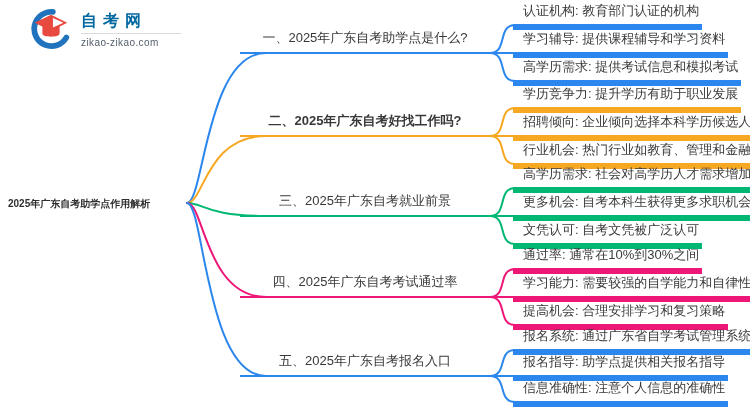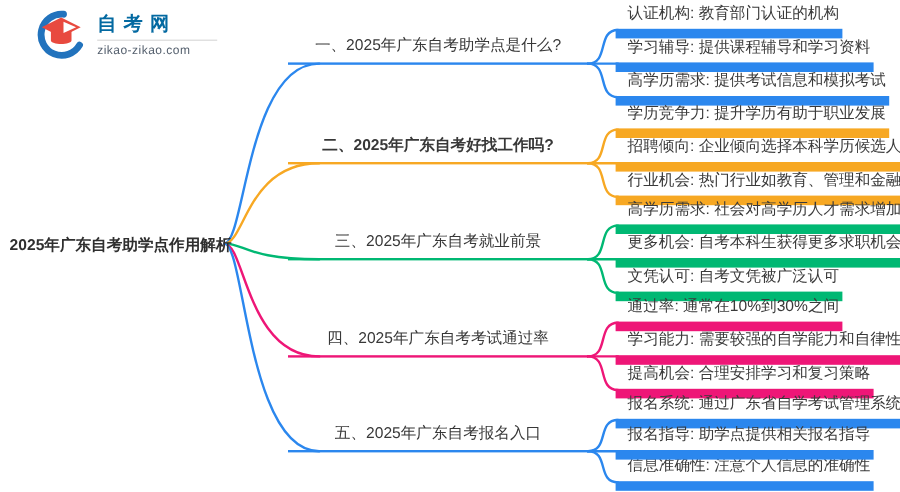--- a/index.html
+++ b/index.html
@@ -10,32 +10,32 @@
 
   .logo { position: absolute; left: 30px; top: 8px; display: flex; align-items: center; gap: 9px; cursor: pointer; }
   .logo-icon { width: 42px; height: 42px; }
   .logo-text { display: flex; flex-direction: column; }
   .site-name { font-size: 16px; font-weight: 700; color: #0369a1; letter-spacing: 6px; line-height: 20px; }
   .logo-divider { height: 1px; background: #d9d9d9; margin: 2px 0 3px 0; width: 100px; }
   .site-url { font-size: 10px; color: #55606e; letter-spacing: 0.4px; }
 
   .root-topic {
     position: absolute; left: 8px; top: 195px;
-    font-size: 13px; font-weight: 600; color: #2f2f2f; line-height: 17px;
+    font-size: 10px; font-weight: 600; color: #2f2f2f; line-height: 17px;
     white-space: nowrap;
   }
   .branch-topic {
     position: absolute; left: 240px; width: 250px;
     text-align: center; font-size: 13px; color: #383838; line-height: 17px;
     padding-bottom: 6px; border-bottom: 2px solid #a3a3a3; white-space: nowrap;
   }
   .leaf-topic {
     position: absolute; left: 513px;
     font-size: 13px; color: #3a3a3a; line-height: 16px;
-    padding: 0 3px 5px 10px; border-bottom: 8px solid #f97316; white-space: nowrap;
+    padding: 0 3px 5px 10px; border-bottom: 6px solid #f97316; white-space: nowrap;
   }
 </style>
 </head>
 <body>
 
 <div class="canvas">
 
   <svg class="connectors" viewBox="0 0 750 410" fill="none" stroke-width="2" stroke-linecap="round">
 
     <path d="M187 203 C204 203 206 53 266 53" stroke="#2b87ee"></path>

